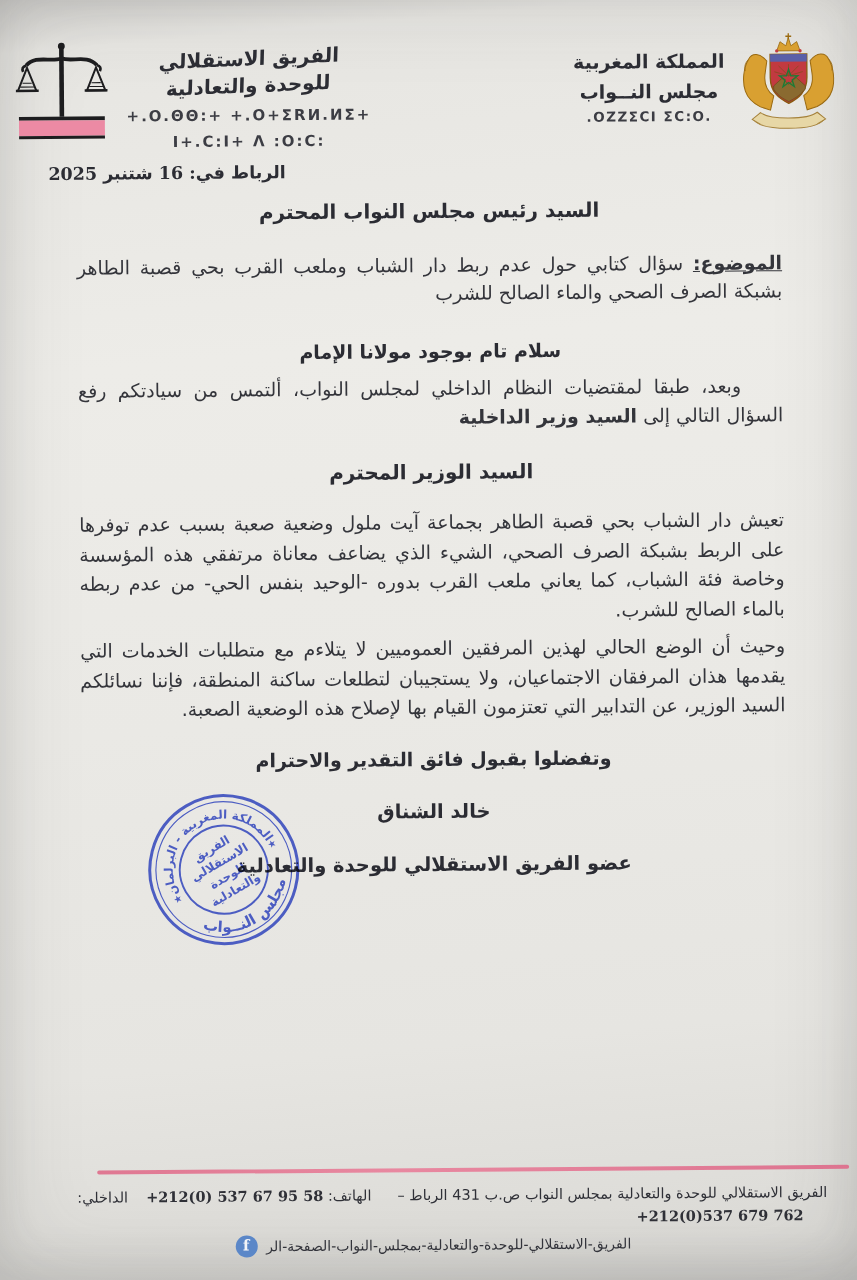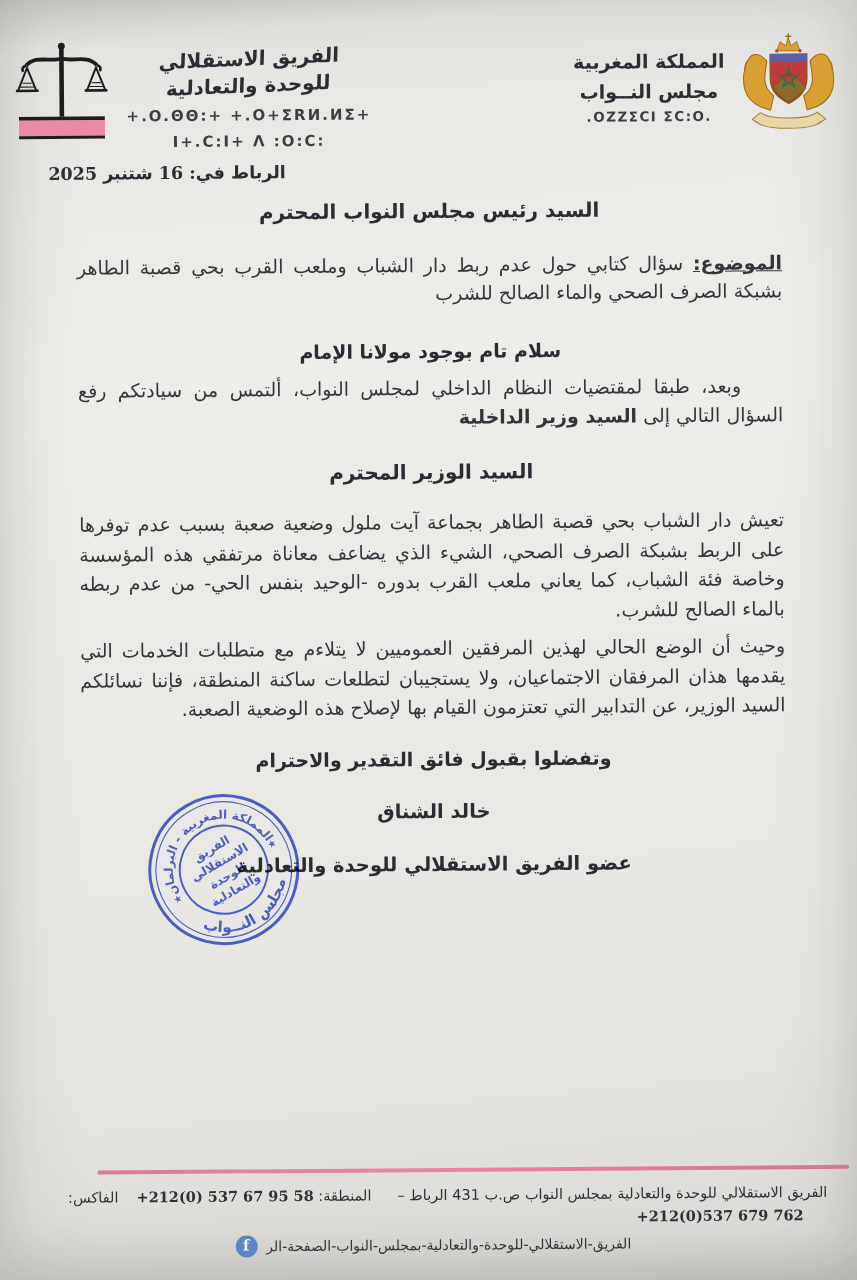--- a/index.html
+++ b/index.html
@@ -159,22 +159,22 @@
         <text x="157" y="106" font-size="11" fill="#3246bd">★</text>
         <text x="100" y="77" text-anchor="middle" fill="#3246bd" font-size="13.5" font-weight="bold">الفريق</text>
         <text x="100" y="95" text-anchor="middle" fill="#3246bd" font-size="13.5" font-weight="bold">الاستقلالي</text>
         <text x="100" y="113" text-anchor="middle" fill="#3246bd" font-size="13.5" font-weight="bold">للوحدة</text>
         <text x="100" y="131" text-anchor="middle" fill="#3246bd" font-size="13.5" font-weight="bold">والتعادلية</text>
       </g>
     </svg>
 
     <div class="footer-divider"></div>
     <div class="footer">
-      <div class="f-line1"><span>الفريق الاستقلالي للوحدة والتعادلية بمجلس النواب ص.ب 431 الرباط –</span><span class="gap1"></span><span>المنطقة:</span>
-        <bdo dir="ltr" class="f-num">+212(0) 537 67 95 58</bdo><span class="gap2"></span><span>الفاكس:</span>
+      <div class="f-line1"><span>الفريق الاستقلالي للوحدة والتعادلية بمجلس النواب ص.ب 431 الرباط –</span><span class="gap1"></span><span>الهاتف:</span>
+        <bdo dir="ltr" class="f-num">+212(0) 537 67 95 58</bdo><span class="gap2"></span><span>الداخلي:</span>
       </div>
       <div class="f-line2">
         <bdo dir="ltr" class="f-num">+212(0)537 679 762</bdo>
       </div>
       <div class="f-fb">
         <span>الفريق-الاستقلالي-للوحدة-والتعادلية-بمجلس-النواب-الصفحة-الر</span>
         <span class="fb-badge">f</span>
       </div>
     </div>
 

